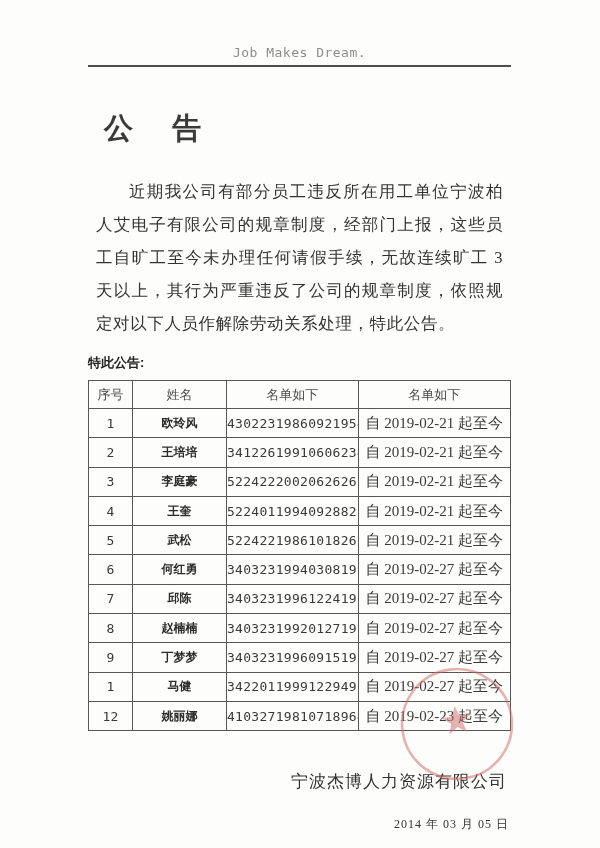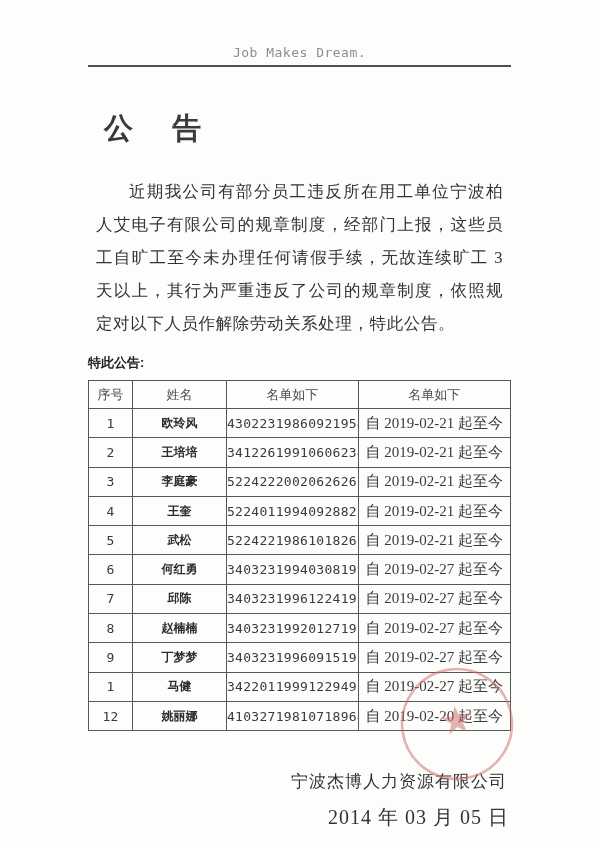--- a/index.html
+++ b/index.html
@@ -49,21 +49,21 @@
   th{height:27px;font-weight:normal;font-size:13px;color:#4a4a4a;}
   td{height:28.3px;font-size:13px;}
   td.c0{font-family:"DejaVu Sans Mono","Liberation Mono",monospace;}
   td.c1{font-weight:bold;font-size:12px;color:#2c2c2c;}
   td.c2{font-family:"DejaVu Sans Mono","Liberation Mono",monospace;letter-spacing:0.3px;}
   td.c3{font-size:15px;}
 
   
   .sign-block{margin-top:39px;text-align:right;color:#333;}
   .sign-company{font-size:17px;letter-spacing:1px;padding-right:4px;}
-  .sign-date{margin-top:11px;font-size:20px;letter-spacing:1px;padding-right:2px;}
+  .sign-date{margin-top:23px;font-size:12px;letter-spacing:1px;padding-right:2px;}
 
   
   .stamp{
     position:absolute;left:396px;top:663px;
     width:122px;height:122px;
     opacity:0.5;
     transform:rotate(-8deg);
     pointer-events:none;
   }
 </style>
@@ -156,21 +156,21 @@
           <tr>
             <td class="c0">1</td>
             <td class="c1">马健</td>
             <td class="c2">34220119991229491X</td>
             <td class="c3">自 2019-02-27 起至今</td>
           </tr>
           <tr>
             <td class="c0">12</td>
             <td class="c1">姚丽娜</td>
             <td class="c2">410327198107189640</td>
-            <td class="c3">自 2019-02-20 起至今</td>
+            <td class="c3">自 2019-02-23 起至今</td>
           </tr>
         </tbody>
     </table>
 
     <div class="sign-block">
       <div class="sign-company">宁波杰博人力资源有限公司</div>
       <div class="sign-date">2014 年 03 月 05 日</div>
     </div>
   </div>
 

